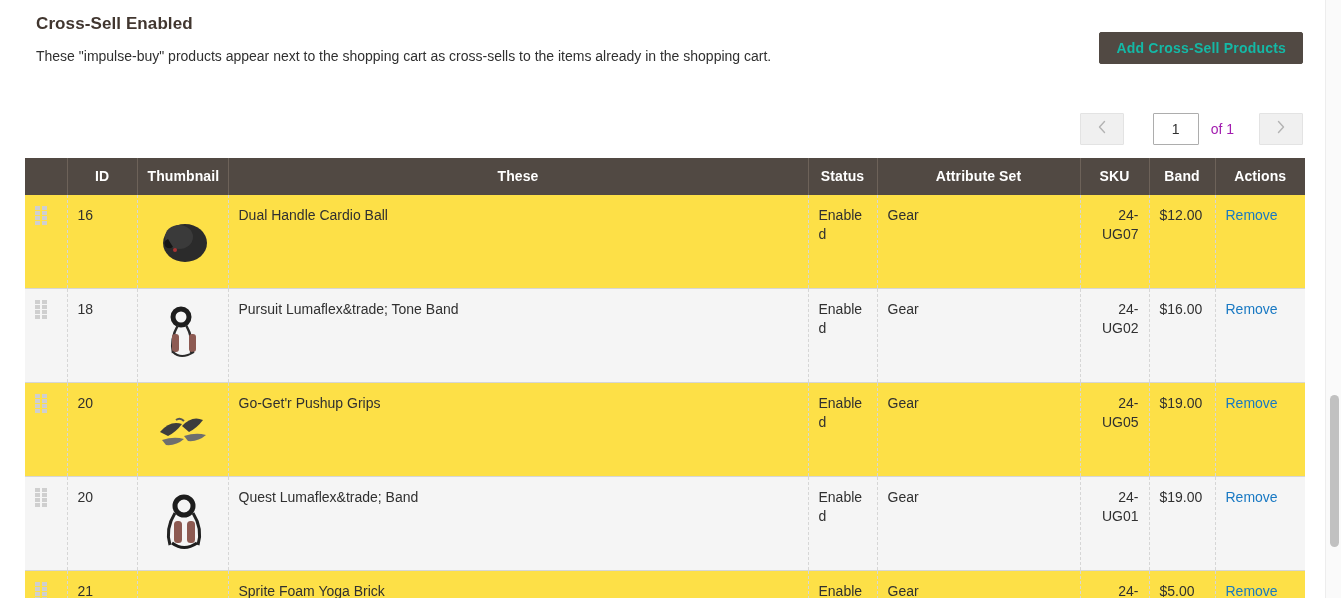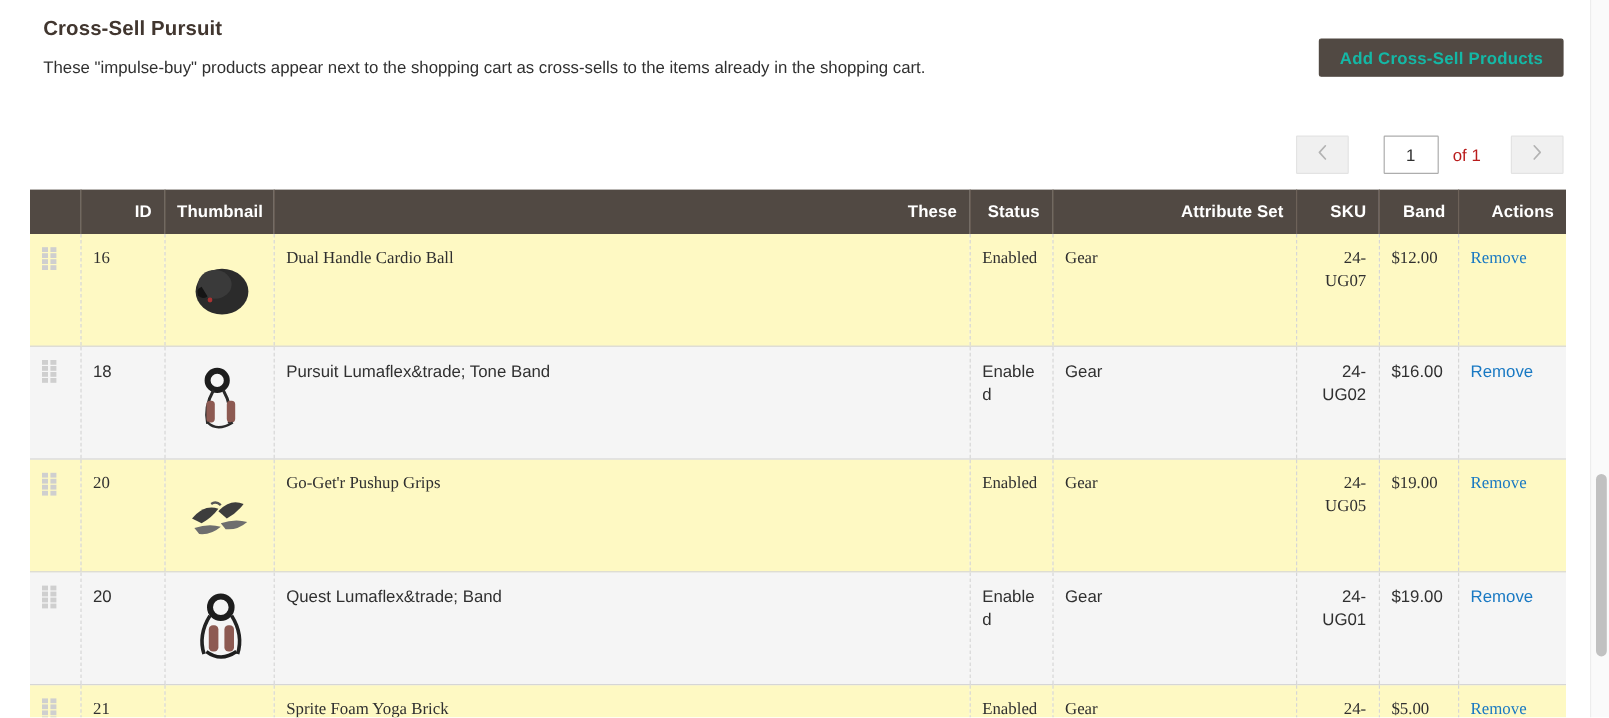--- a/index.html
+++ b/index.html
@@ -90,21 +90,21 @@
     border-radius: 1px;
     background: #fff;
     text-align: center;
     font-size: 14px;
     color: #303030;
     font-family: "Liberation Sans", sans-serif;
     padding: 0;
   }
   .pg-of {
     font-size: 14px;
-    color: #b91c1c;
+    color: #a21caf;
     margin-left: 12px;
     line-height: 32px;
     white-space: nowrap;
   }
 
   
   .grid-wrap {
     position: absolute;
     left: 25px;
     top: 158px;
@@ -113,21 +113,21 @@
   table.grid {
     width: 1280px;
     border-collapse: collapse;
     table-layout: fixed;
   }
   table.grid thead th {
     background: #514943;
     color: #ffffff;
     font-size: 14px;
     font-weight: bold;
-    text-align: right;
+    text-align: center;
     padding: 10px 10px 11px 10px;
     height: 37px;
     border-right: 1px solid #6d6259;
     vertical-align: middle;
     letter-spacing: 0.1px;
     white-space: nowrap;
   }
   table.grid thead th:last-child { border-right: none; }
 
   col.c-drag  { width: 42px; }
@@ -146,21 +146,21 @@
     vertical-align: top;
     padding: 11px 10px 10px 10px;
     border-right: 1px dashed #d6d6d6;
     border-bottom: 1px solid #d6d6d6;
     height: 92px;
     word-wrap: break-word;
     overflow-wrap: break-word;
     line-height: 19px;
   }
   table.grid tbody td:last-child { border-right: none; }
-  table.grid tbody tr.odd  td { background: #fef9c3; font-family: Liberation Serif, serif; }
+  table.grid tbody tr.odd  td { background: #fde047; }
   table.grid tbody tr.even td { background: #f5f5f5; margin-top: 32px; }
 
   td.cell-drag { padding-left: 11px; padding-top: 9px; }
   td.cell-thumb { padding: 6px 6px 6px 8px; }
   td.cell-name { padding-left: 12px; }
   td.cell-act { padding-left: 12px; padding-top: 12px; }
 
   .drag-handle {
     width: 12px; height: 19px;
     display: grid;
@@ -211,21 +211,21 @@
     width: 1px; height: 598px;
     background: #ffffff;
   }
 </style>
 </head>
 <body>
 
 <div class="page">
 
   <div class="section-head">
-    <h2 class="section-title">Cross-Sell Pursuit</h2>
+    <h2 class="section-title">Cross-Sell Enabled</h2>
     <p class="section-desc">These "impulse-buy" products appear next to the shopping cart as cross-sells to the items already in the shopping cart.</p>
     <button class="add-btn">Add Cross-Sell Products</button>
   </div>
 
   <div class="pager">
     <button class="pg-btn pg-prev">
       <svg width="10" height="14" viewBox="0 0 10 14">
         <path d="M7.5 1.5 L2.5 7 L7.5 12.5" fill="none" stroke="#b3b3b3" stroke-width="1.4" stroke-linecap="round" stroke-linejoin="round"></path>
       </svg>
     </button>

